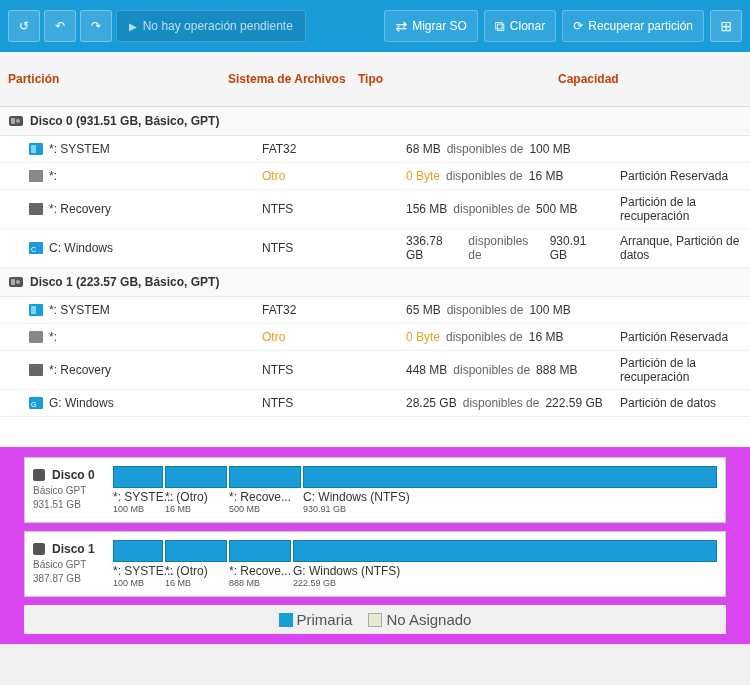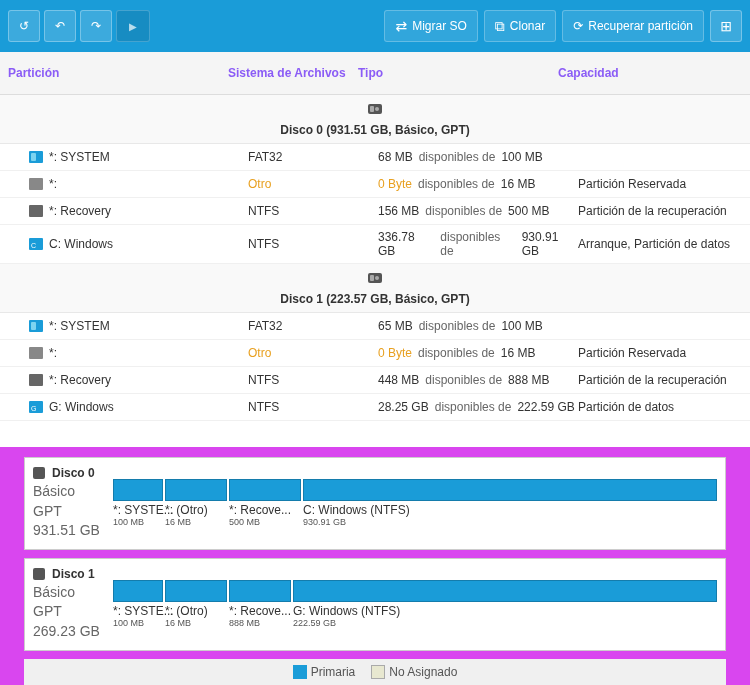--- a/index.html
+++ b/index.html
@@ -64,45 +64,45 @@
     .table-area {
       background: white;
       height: 395px;
       overflow-y: auto;
     }
     .table-header {
       display: grid;
       grid-template-columns: 220px 130px 200px 1fr;
       background: #f5f5f5;
       border-bottom: 1px solid #ddd;
-      padding: 14px 8px;
+      padding: 20px 8px;
       font-weight: 600;
-      color: #8b5cf6;
+      color: #c2410c;
       font-size: 12px;
     }
     .disk-group-header {
       display: flex;
       align-items: center;
       gap: 6px;
       padding: 6px 8px;
       background: #f9f9f9;
       border-bottom: 1px solid #e8e8e8;
       font-weight: 600;
       color: #333;
       font-size: 12px;
-      flex-direction: column;
     }
     .partition-row {
       display: grid;
       grid-template-columns: 220px 130px 200px 1fr;
       padding: 5px 8px 5px 28px;
       border-bottom: 1px solid #f0f0f0;
       align-items: center;
       font-size: 12px;
       color: #333;
+      gap: 14px;
     }
     .partition-name {
       display: flex;
       align-items: center;
       gap: 5px;
     }
     .partition-icon {
       width: 16px;
       height: 16px;
       flex-shrink: 0;
@@ -132,21 +132,21 @@
     }
     .disk-label-name {
       font-weight: 700;
       font-size: 12px;
       color: #333;
       display: flex;
       align-items: center;
       gap: 4px;
     }
     .disk-label-sub {
-      font-size: 14px;
+      font-size: 10px;
       color: #666;
       line-height: 1.4;
     }
     .disk-bar-container {
       flex: 1;
       height: 48px;
       display: flex;
       gap: 2px;
     }
     .seg {
@@ -169,21 +169,21 @@
       font-size: 9px;
       color: #555;
     }
 
     
     .legend {
       display: flex;
       justify-content: center;
       gap: 16px;
       padding: 6px;
-      font-size: 12px;
+      font-size: 15px;
       color: #555;
       background: #f0f0f0;
     }
     .legend-item {
       display: flex;
       align-items: center;
       gap: 4px;
     }
     .legend-box {
       width: 14px;
@@ -199,20 +199,21 @@
     <span>↺</span>
   </button>
   <button class="toolbar-btn icon-only">
     <span>↶</span>
   </button>
   <button class="toolbar-btn icon-only">
     <span>↷</span>
   </button>
   <div class="toolbar-pending">
     <span style="font-size:10px;">▶</span>
+    <span>No hay operación pendiente</span>
   </div>
   <div class="toolbar-spacer"></div>
   <div class="toolbar-right">
     <button class="toolbar-right-btn">
       <span style="font-size:14px;">⇄</span>
       <span>Migrar SO</span>
     </button>
     <button class="toolbar-right-btn">
       <span style="font-size:14px;">⧉</span>
       <span>Clonar</span>
@@ -416,21 +417,21 @@
   </div>
 
   <div class="disk-visual">
     <div class="disk-label">
       <div class="disk-label-name">
         <span style="display:inline-block;width:12px;height:12px;background:#555;border-radius:2px;margin-right:3px;"></span>
         <span>Disco 1</span>
       </div>
       <div class="disk-label-sub" style="margin-top:2px;">
         <div>Básico GPT</div>
-        <div>269.23 GB</div>
+        <div>387.87 GB</div>
       </div>
     </div>
     <div class="disk-bar-container">
       <div class="seg" style="width:50px;">
         <div class="seg-bar" style="background:#1a9cd8;"></div>
         <div class="seg-label">*: SYSTE...</div>
         <div class="seg-size">100 MB</div>
       </div>
       <div class="seg" style="width:62px;">
         <div class="seg-bar" style="background:#1a9cd8;"></div>

